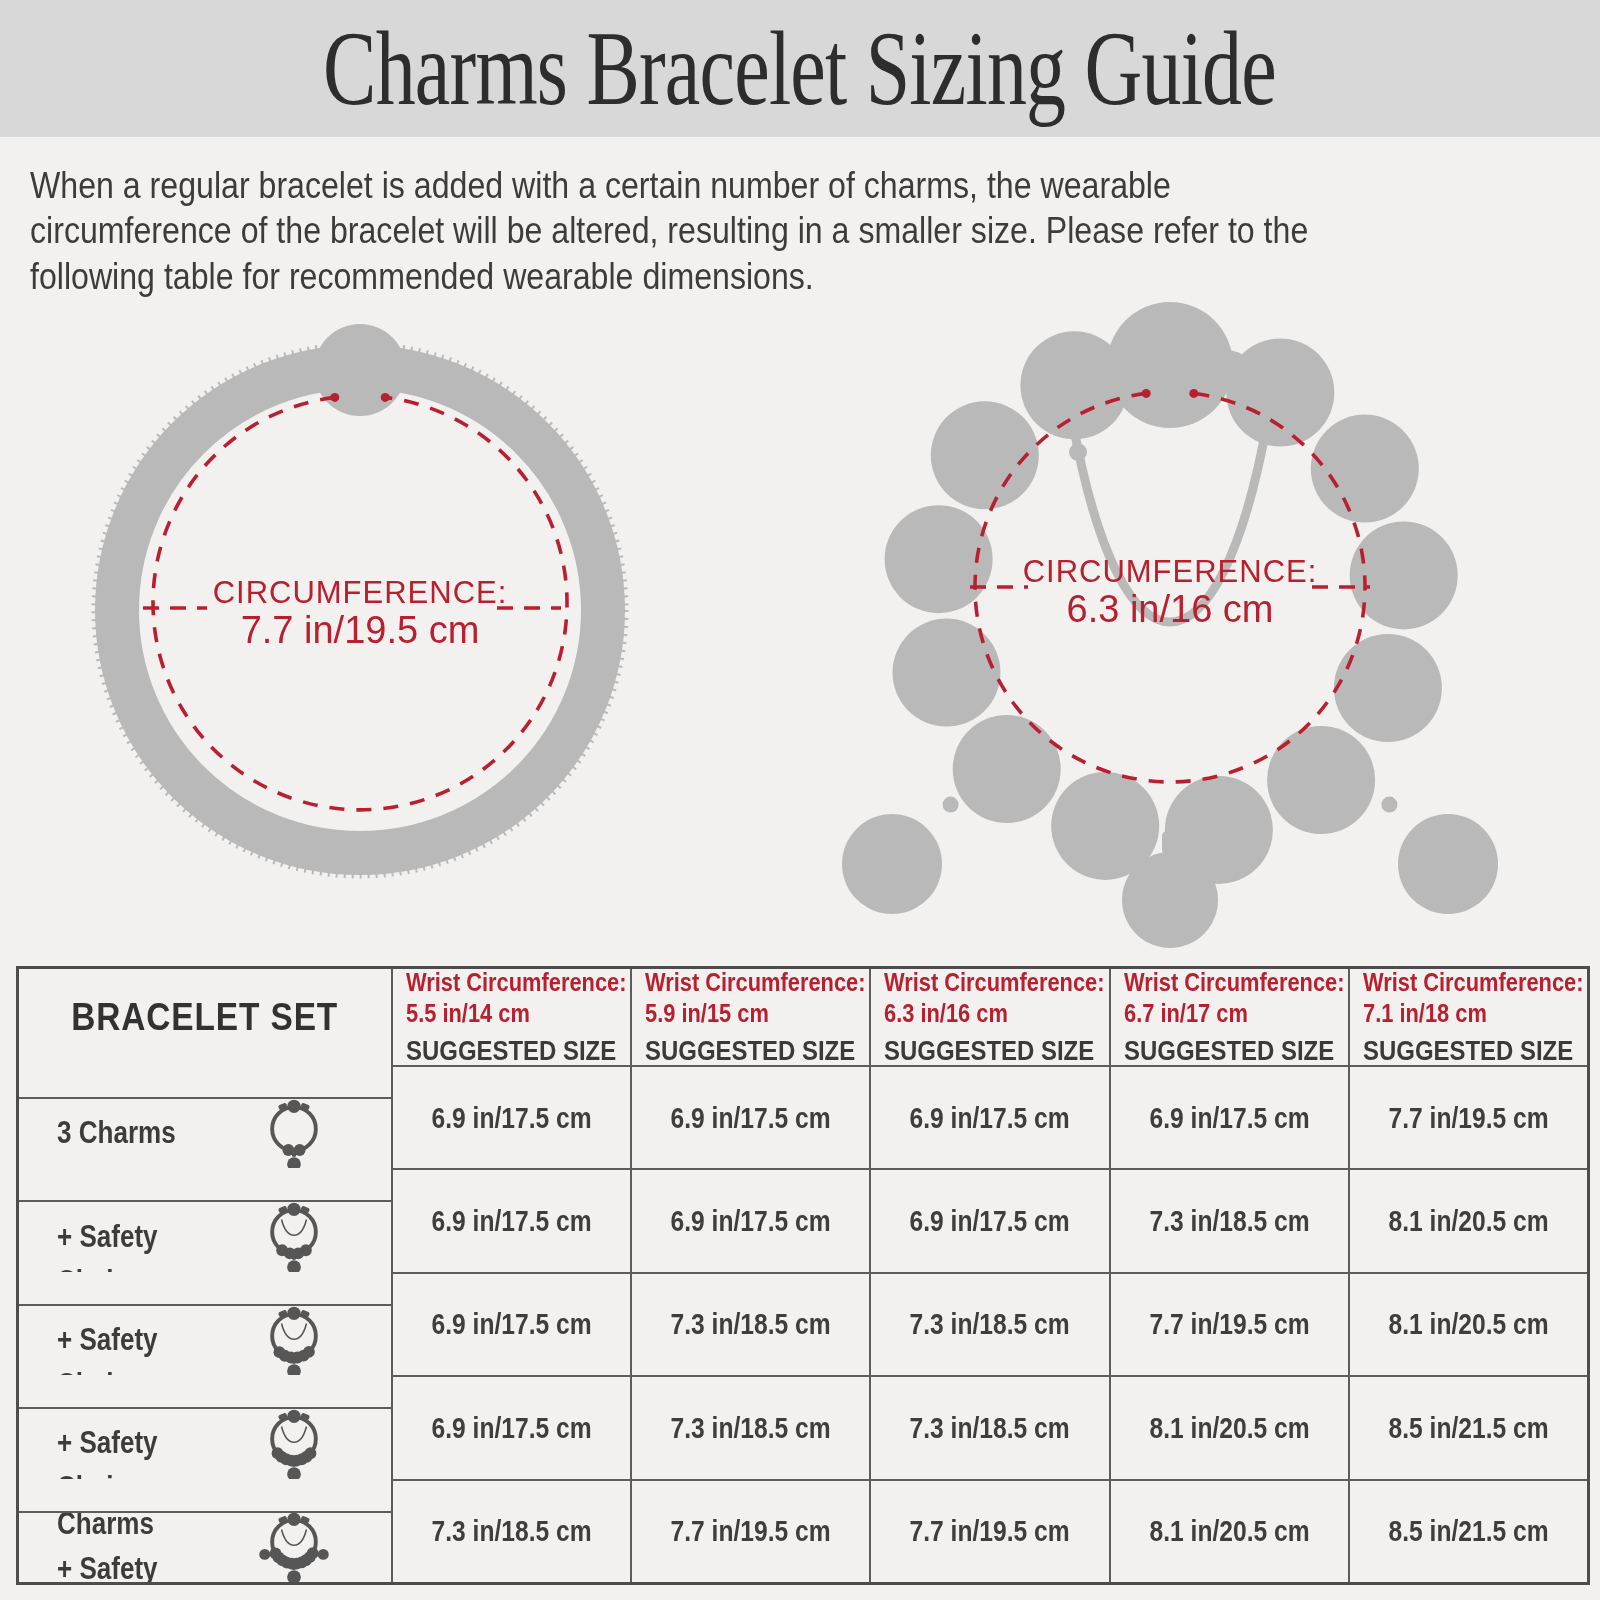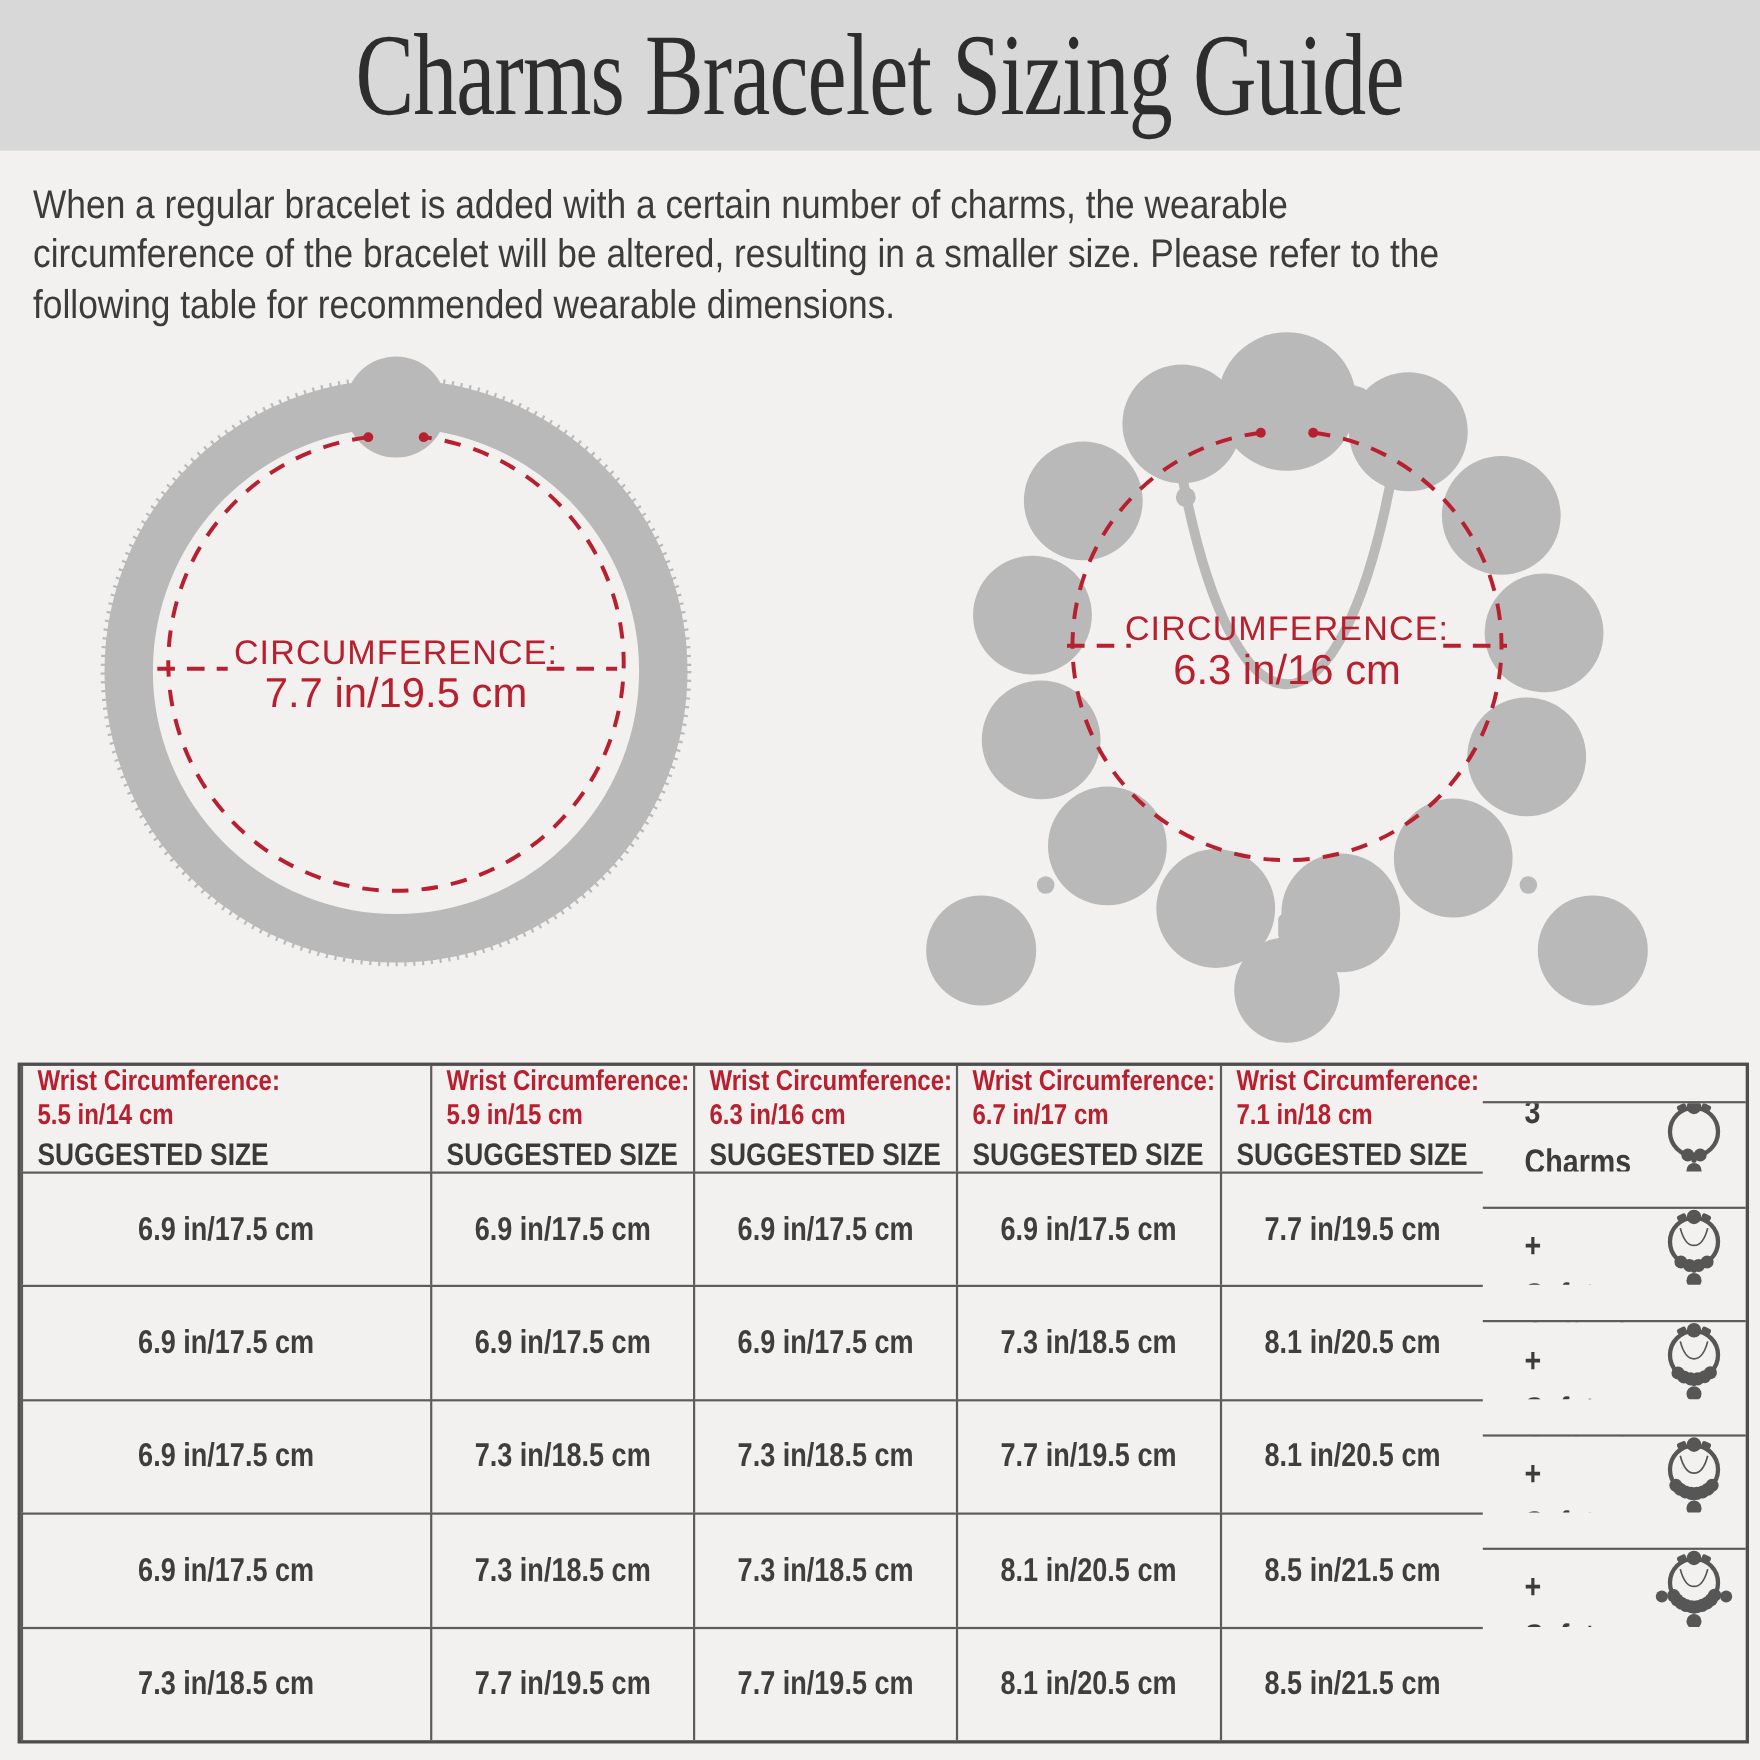--- a/index.html
+++ b/index.html
@@ -109,20 +109,23 @@
     <circle cx="346.2" cy="103.4" r="4.5" fill="#b8202f"></circle>
     <circle cx="393.8" cy="103.4" r="4.5" fill="#b8202f"></circle>
     <line x1="170" y1="297" x2="228" y2="297" stroke="#b8202f" stroke-width="3.6" stroke-dasharray="16 11"></line>
     <line x1="512" y1="297" x2="570" y2="297" stroke="#b8202f" stroke-width="3.6" stroke-dasharray="16 11"></line>
     <text x="370" y="284" text-anchor="middle" dominant-baseline="middle" font-size="31" letter-spacing="1" fill="#b8202f" class="circ-label">CIRCUMFERENCE:</text>
     <text x="370" y="322" text-anchor="middle" dominant-baseline="middle" font-size="38" fill="#b8202f" class="circ-label">6.3 in/16 cm</text>
   </svg>
 
   <div class="size-table">
 
+    <div class="cell c0 r0">
+      <div class="bracelet-set">BRACELET SET</div>
+    </div>
     <div class="cell r0 head-cell">
       <div class="head-inner">
         <div class="wrist-label">Wrist Circumference:</div>
         <div class="wrist-label">5.5 in/14 cm</div>
         <div class="suggested">SUGGESTED SIZE</div>
       </div>
     </div>
     <div class="cell r0 head-cell">
       <div class="head-inner">
         <div class="wrist-label">Wrist Circumference:</div>

